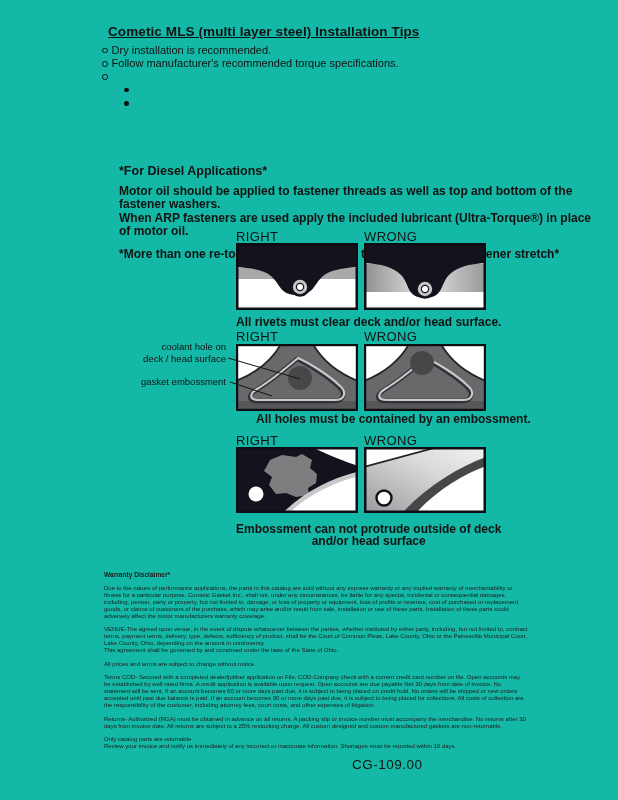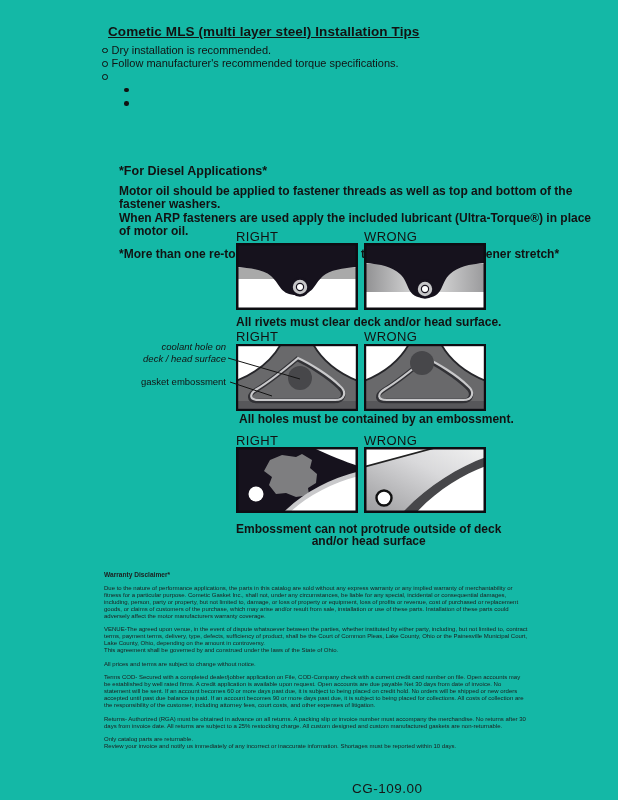--- a/index.html
+++ b/index.html
@@ -15,21 +15,21 @@
   .d-head{font-size:12.5px;font-weight:bold;margin:0 0 7px;}
   .d-para{font-size:12px;line-height:13.4px;margin:0 0 9px;white-space:pre-line;font-weight:bold;}
   .rw-label{position:absolute;width:122px;text-align:left;font-size:13px;letter-spacing:.4px;}
   .caption{position:absolute;font-size:12px;font-weight:bold;line-height:11.5px;white-space:pre-line;}
   .callout{position:absolute;width:120px;text-align:right;font-size:9.5px;line-height:11.5px;white-space:pre-line;}
   .fig{position:absolute;width:122px;height:67px;line-height:0;}
   .fp{position:absolute;left:104px;top:571px;width:424px;font-size:6px;line-height:7px;color:#1d1d1d;}
   .fp-head{font-size:6.6px;font-weight:bold;margin:0 0 7px;}
   .fp p{margin:0 0 6.5px;}
   .fp p.tight{margin-bottom:0;}
-  .code{position:absolute;left:352px;top:757px;font-size:13.5px;letter-spacing:.5px;color:#161616;margin-top:24px;}
+  .code{position:absolute;left:352px;top:757px;font-size:13.5px;letter-spacing:.5px;color:#161616;}
 </style>
 </head>
 <body>
 
 <div class="page">
 
   <div class="abs title" style="left:108px;top:24px;">Cometic MLS (multi layer steel) Installation Tips</div>
 
   <div class="abs" style="left:102px;top:44px;">
     <div class="b-row">
@@ -88,21 +88,21 @@
       <circle cx="61" cy="46" r="8.5" fill="#c6c6c8" stroke="#16121d" stroke-width="2.6"></circle>
       <circle cx="61" cy="46" r="3.6" fill="#ffffff" stroke="#16121d" stroke-width="1.2"></circle>
       <rect x="1.25" y="1.25" width="119.5" height="64.5" fill="none" stroke="#0d0d12" stroke-width="2.5"></rect>
     </svg>
   </div>
   <div class="caption" style="left:236px;top:317px;">All rivets must clear deck and/or head surface.</div>
 
   <div class="rw-label" style="left:236px;top:329px;">RIGHT</div>
   <div class="rw-label" style="left:364px;top:329px;">WRONG</div>
 
-  <div class="callout" style="left:106px;top:341px;font-style:italic;">coolant hole on
+  <div class="callout" style="left:106px;top:341px;">coolant hole on
 deck / head surface</div>
   <div class="callout" style="left:106px;top:376px;">gasket embossment</div>
 
   <div class="fig" style="left:236px;top:344px;">
     <svg width="122" height="67" viewBox="0 0 122 67">
       <rect x="0" y="0" width="122" height="67" fill="#69696b"></rect>
       <rect x="0" y="57" width="122" height="10" fill="#57575a"></rect>
       <path d="M0,0 H45 C36,16 20,29 0,37 Z" fill="#ffffff" stroke="#26262a" stroke-width="1.8"></path>
       <path d="M122,0 H77 C86,16 102,29 122,37 Z" fill="#ffffff" stroke="#26262a" stroke-width="1.8"></path>
       <path d="M61,15 C48,26 30,40 20,46 C12,51 12,57 22,57 L98,57 C108,57 110,49 103,43 C92,32 72,20 61,15 Z" fill="none" stroke="#323236" stroke-width="4.5"></path>
@@ -122,21 +122,21 @@
       <circle cx="58" cy="19" r="12" fill="#47474a"></circle>
       <rect x="1.1" y="1.1" width="119.8" height="64.8" fill="none" stroke="#0d0d12" stroke-width="2.2"></rect>
     </svg>
   </div>
 
   <svg class="abs" style="left:226px;top:346px;" width="84" height="56" viewBox="0 0 84 56">
     <line x1="2" y1="12" x2="74" y2="33" stroke="#141414" stroke-width="1"></line>
     <line x1="4" y1="36" x2="46" y2="50" stroke="#141414" stroke-width="1"></line>
   </svg>
 
-  <div class="caption" style="left:239px;top:414px;">All holes must be contained by an embossment.</div>
+  <div class="caption" style="left:256px;top:414px;">All holes must be contained by an embossment.</div>
 
   <div class="rw-label" style="left:236px;top:433px;">RIGHT</div>
   <div class="rw-label" style="left:364px;top:433px;">WRONG</div>
 
   <div class="fig" style="left:236px;top:447px;height:66px;">
     <svg width="122" height="66" viewBox="0 0 122 66">
       <rect x="0" y="0" width="122" height="66" fill="#ffffff"></rect>
       <path d="M0,0 H76 C92,8 110,15 122,19 V28 C98,35 68,48 50,66 H0 Z" fill="#16121d"></path>
       <path d="M34,13 L46,8 L60,10 L66,7 L76,13 L74,21 L81,27 L80,36 L72,41 L73,48 L60,50 L50,46 L40,47 L33,38 L36,30 L28,24 Z" fill="#7e7e80"></path>
       <path d="M50,66 C70,46 98,33 122,27" fill="none" stroke-width="4.5" stroke="#c9c9cb"></path>

